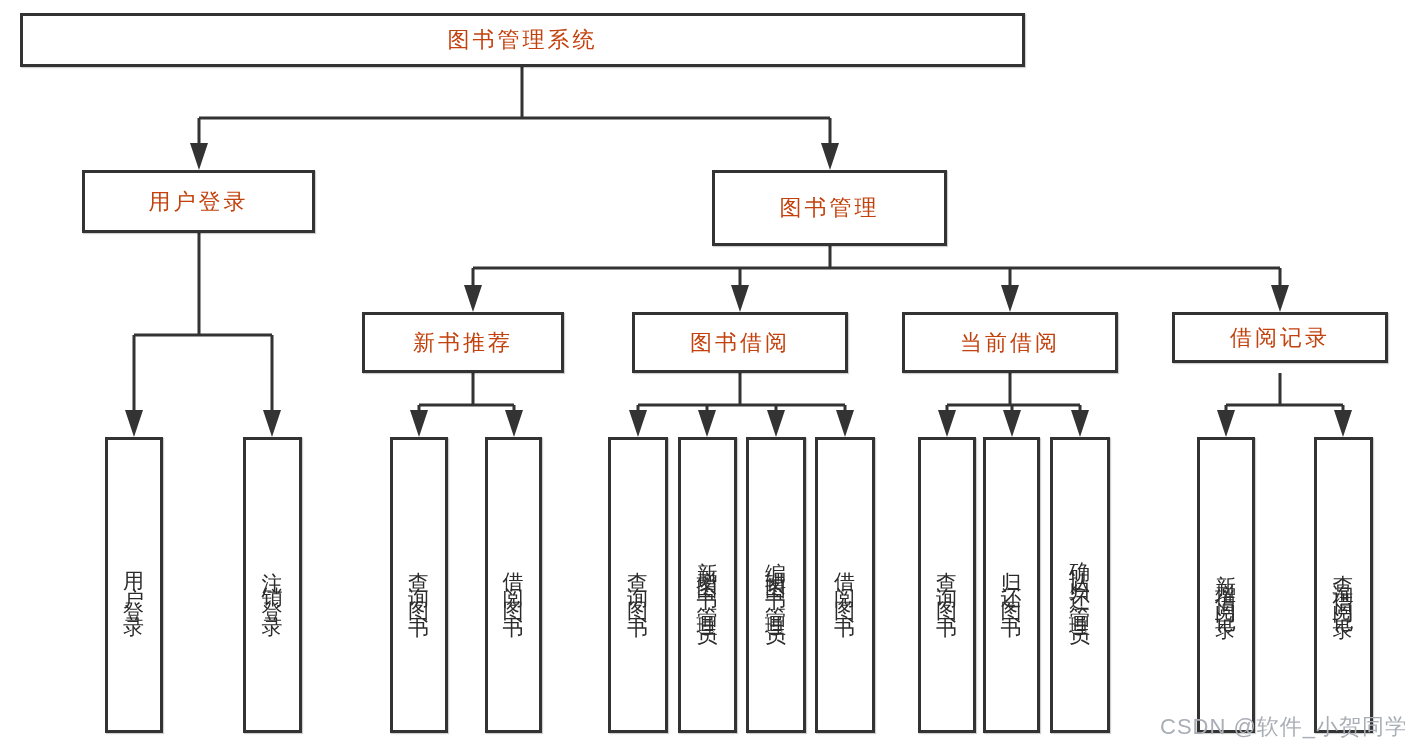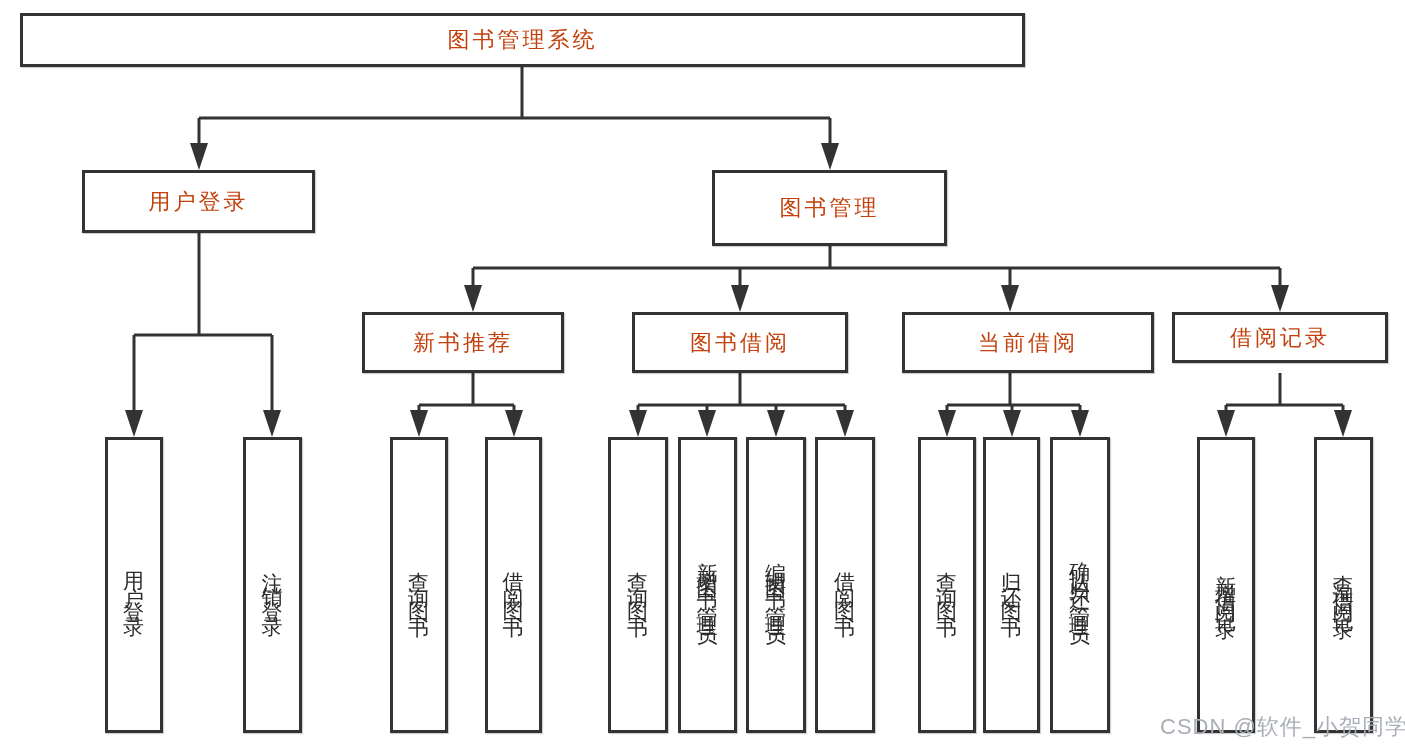--- a/index.html
+++ b/index.html
@@ -72,21 +72,21 @@
   <div class="node hbox" style="left:712px;top:170px;width:235px;height:76px">
     <span>图书管理</span>
   </div>
 
   <div class="node hbox" style="left:362px;top:312px;width:202px;height:61px">
     <span>新书推荐</span>
   </div>
   <div class="node hbox" style="left:632px;top:312px;width:216px;height:61px">
     <span>图书借阅</span>
   </div>
-  <div class="node hbox" style="left:902px;top:312px;width:252px;height:61px">
+  <div class="node hbox" style="left:902px;top:312px;width:216px;height:61px">
     <span>当前借阅</span>
   </div>
   <div class="node hbox" style="left:1172px;top:312px;width:216px;height:51px">
     <span>借阅记录</span>
   </div>
 
   <div class="node vbox" style="left:105px;top:437px;width:58px;height:296px">
     <span>用户登录</span>
   </div>
   <div class="node vbox" style="left:243px;top:437px;width:59px;height:296px">

